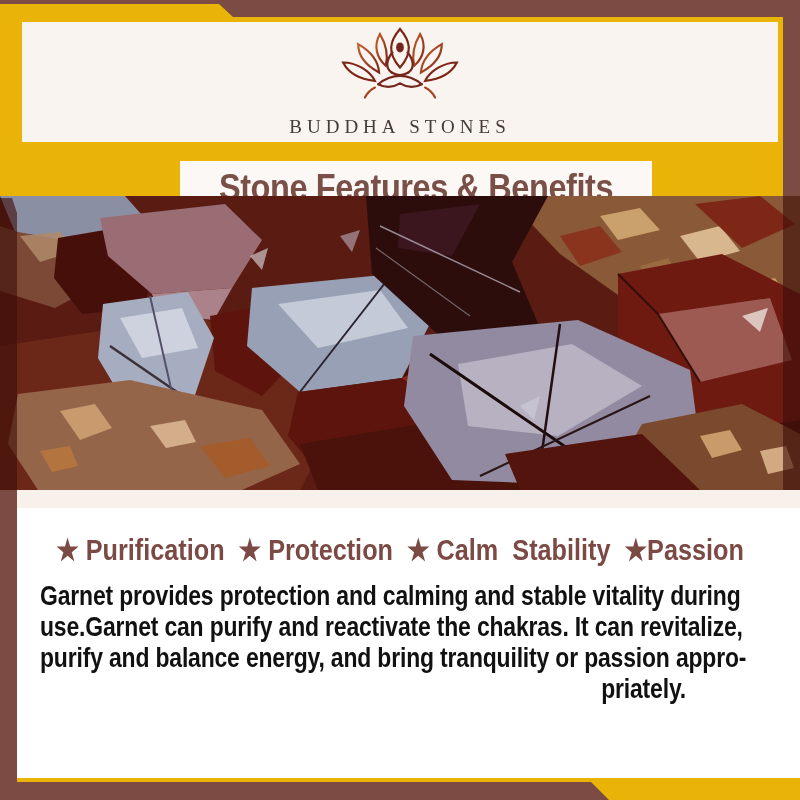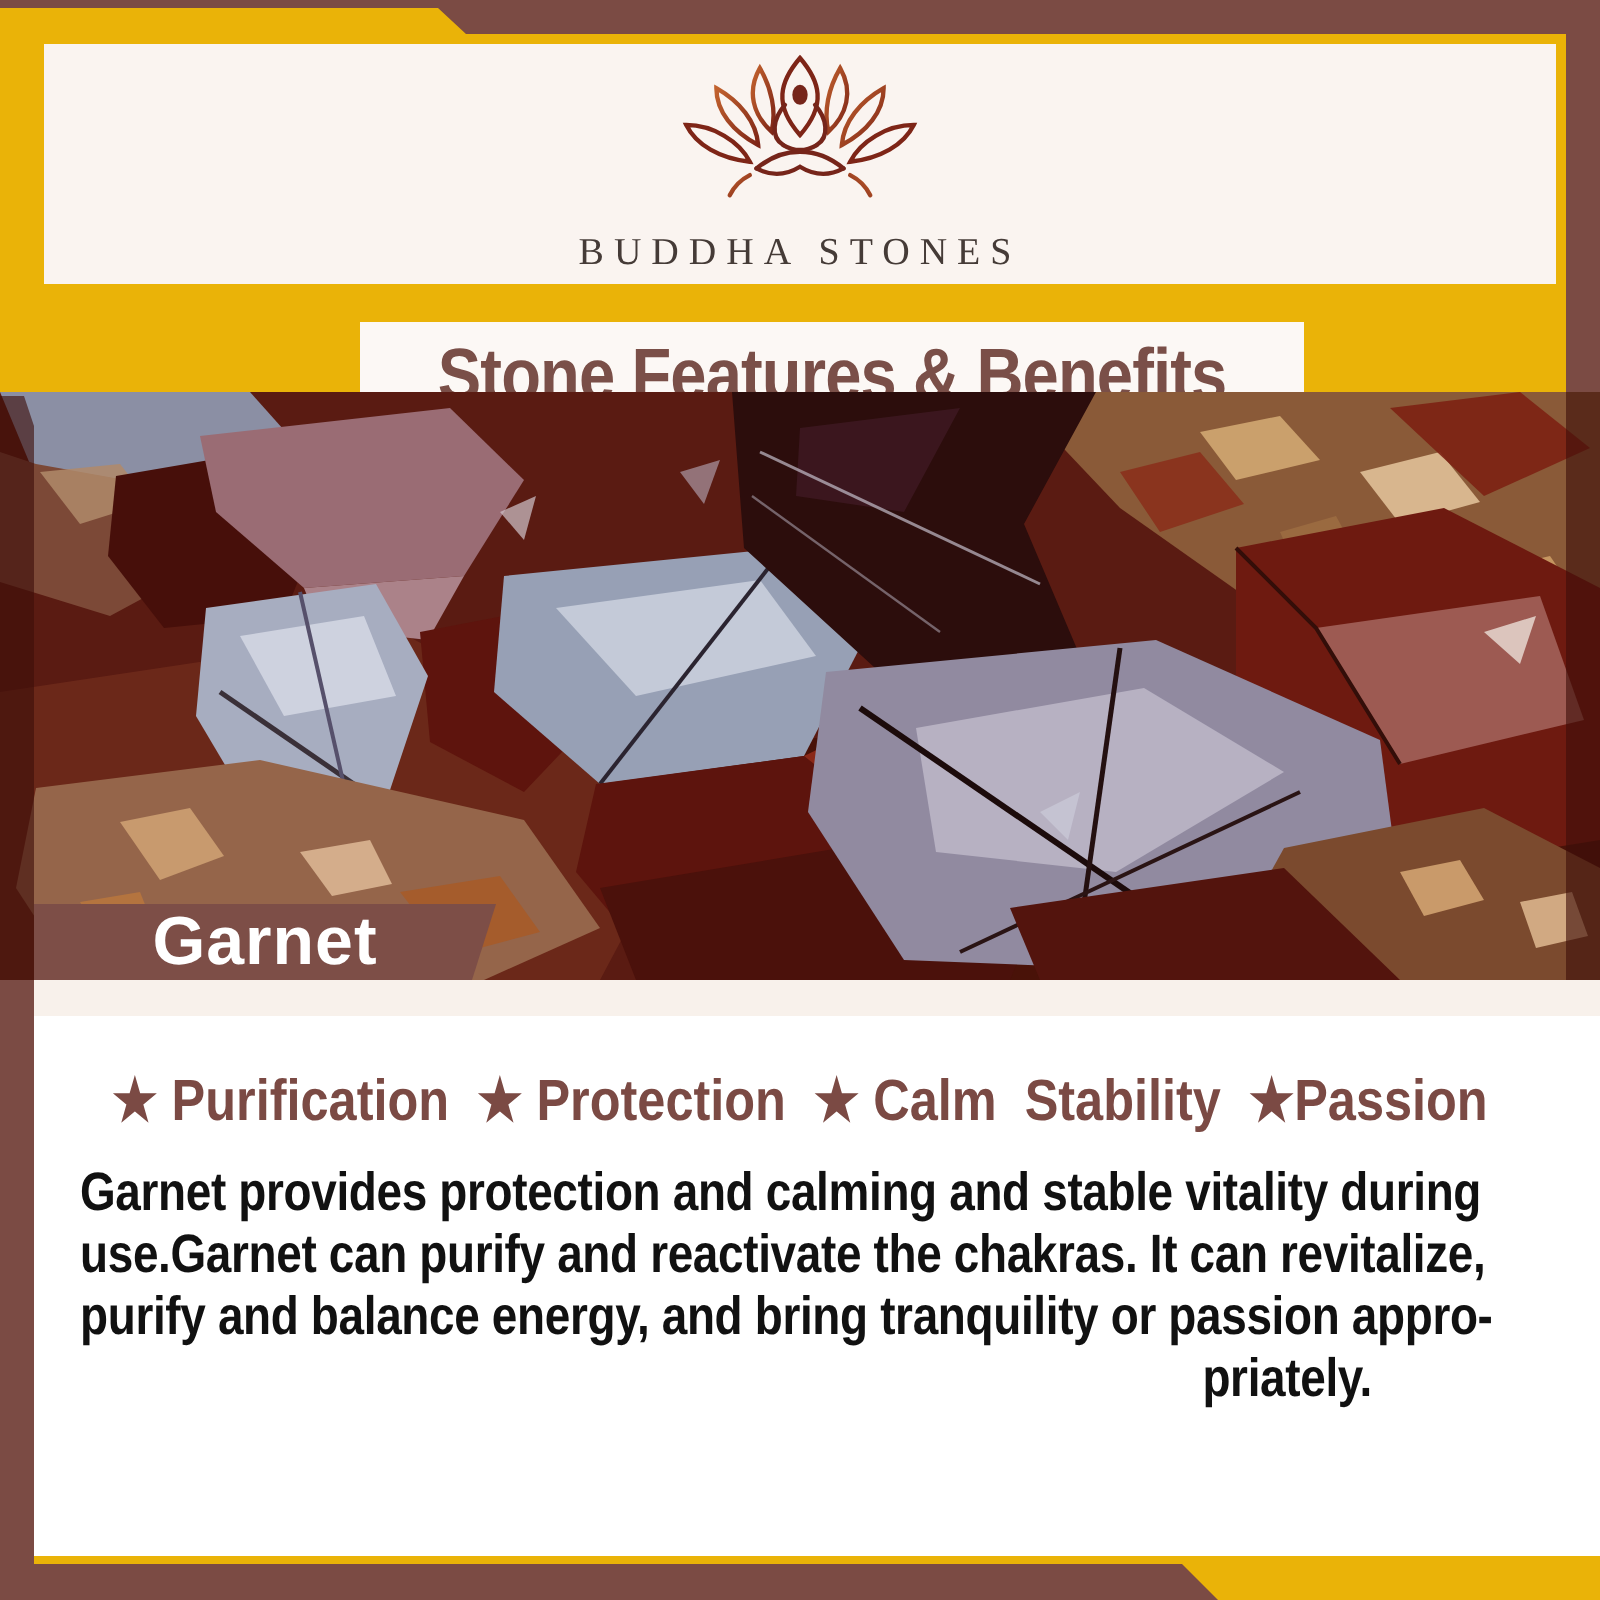--- a/index.html
+++ b/index.html
@@ -143,23 +143,20 @@
     <polygon points="340,40 360,34 352,56" fill="#b9aebc" opacity=".6"></polygon>
   </svg>
 
   <div class="top-ribbon"></div>
   <div class="right-ribbon-solid"></div>
   <div class="right-ribbon-overlay"></div>
   <div class="left-ribbon-overlay"></div>
   <div class="left-ribbon-solid"></div>
   <div class="bottom-ribbon"></div>
 
-  <div class="stone-label">
-    <span>Garnet</span>
-  </div>
 
   <div class="cream-band"></div>
   <div class="content-box"></div>
 
   <div class="features-line">★ Purification  ★ Protection  ★ Calm  Stability  ★Passion</div>
 
   <div class="description">
       <div class="desc-line">Garnet provides protection and calming and stable vitality during</div>
       <div class="desc-line">use.Garnet can purify and reactivate the chakras. It can revitalize,</div>
       <div class="desc-line">purify and balance energy, and bring tranquility or passion appro-</div>

